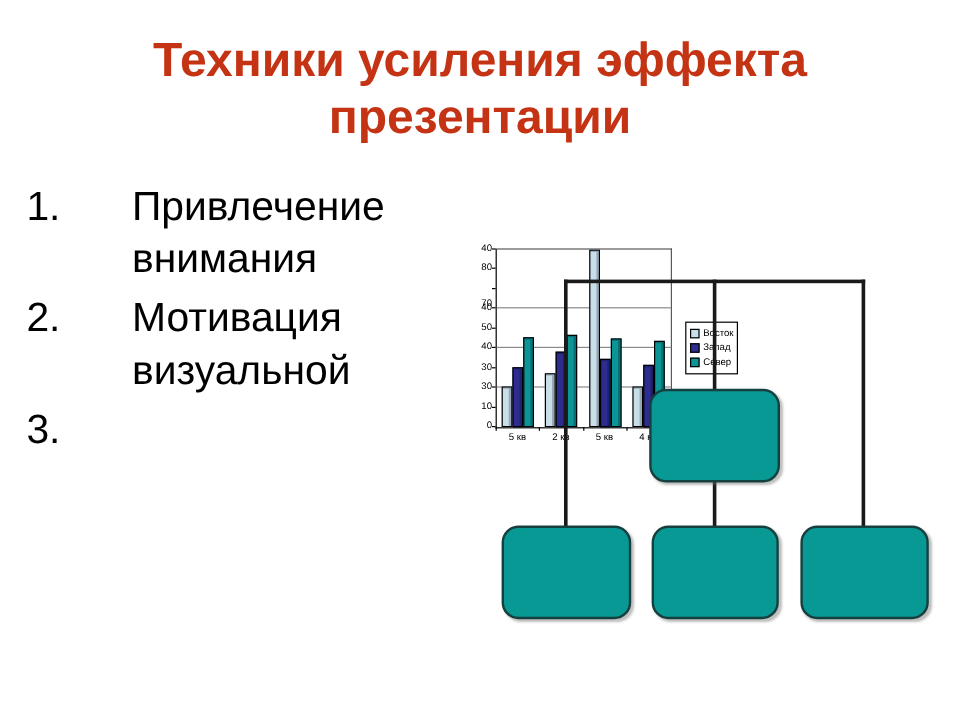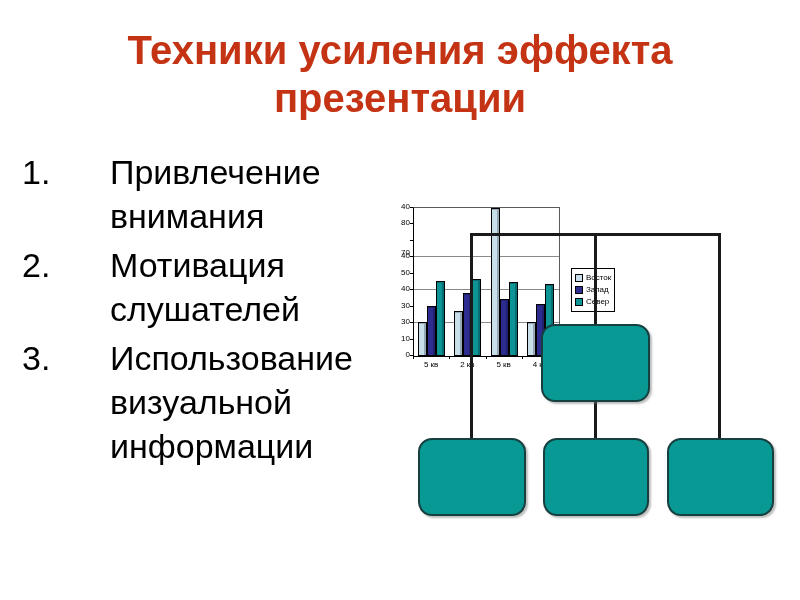--- a/index.html
+++ b/index.html
@@ -75,25 +75,24 @@
 
   <h1 class="title">Техники усиления эффекта презентации</h1>
 
   <ol class="list">
     <li>
       <span class="num">1.</span>
       <span class="txt">Привлечение внимания</span>
     </li>
     <li>
       <span class="num">2.</span>
-      <span class="txt">Мотивация слушателей</span>
+      <span class="txt">Мотивация визуальной</span>
     </li>
     <li>
       <span class="num">3.</span>
-      <span class="txt">Использование визуальной информации</span>
     </li>
   </ol>
 
   <div class="chart" id="chart">
     <div class="plot" id="plot">
         <div class="gridline" style="bottom: 32.8889px;"></div>
         <div class="gridline" style="bottom: 65.7778px;"></div>
         <div class="gridline" style="bottom: 98.6667px;"></div>
         <div class="bar" style="left: 4px; height: 33.5467px; background: rgb(200, 223, 233);"></div>
         <div class="bar" style="left: 13px; height: 50.32px; background: rgb(45, 45, 143);"></div>

